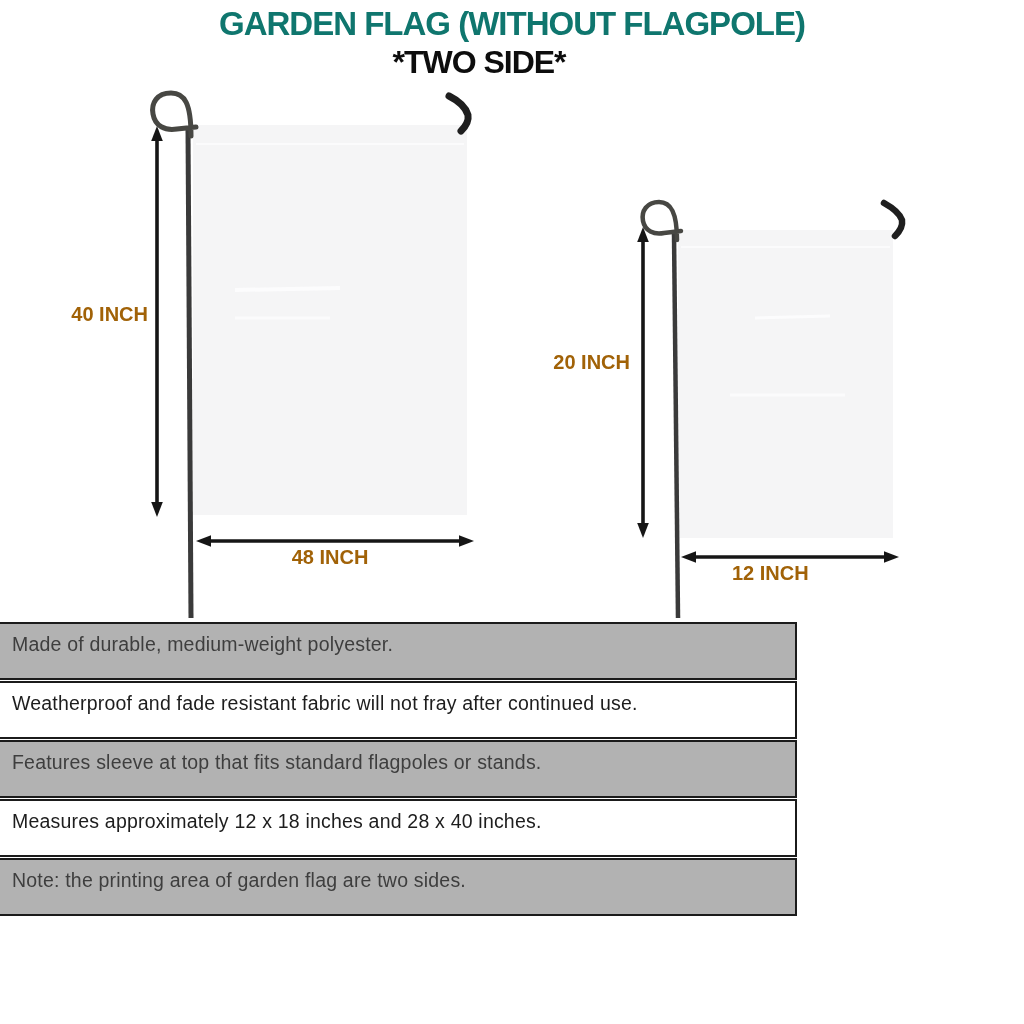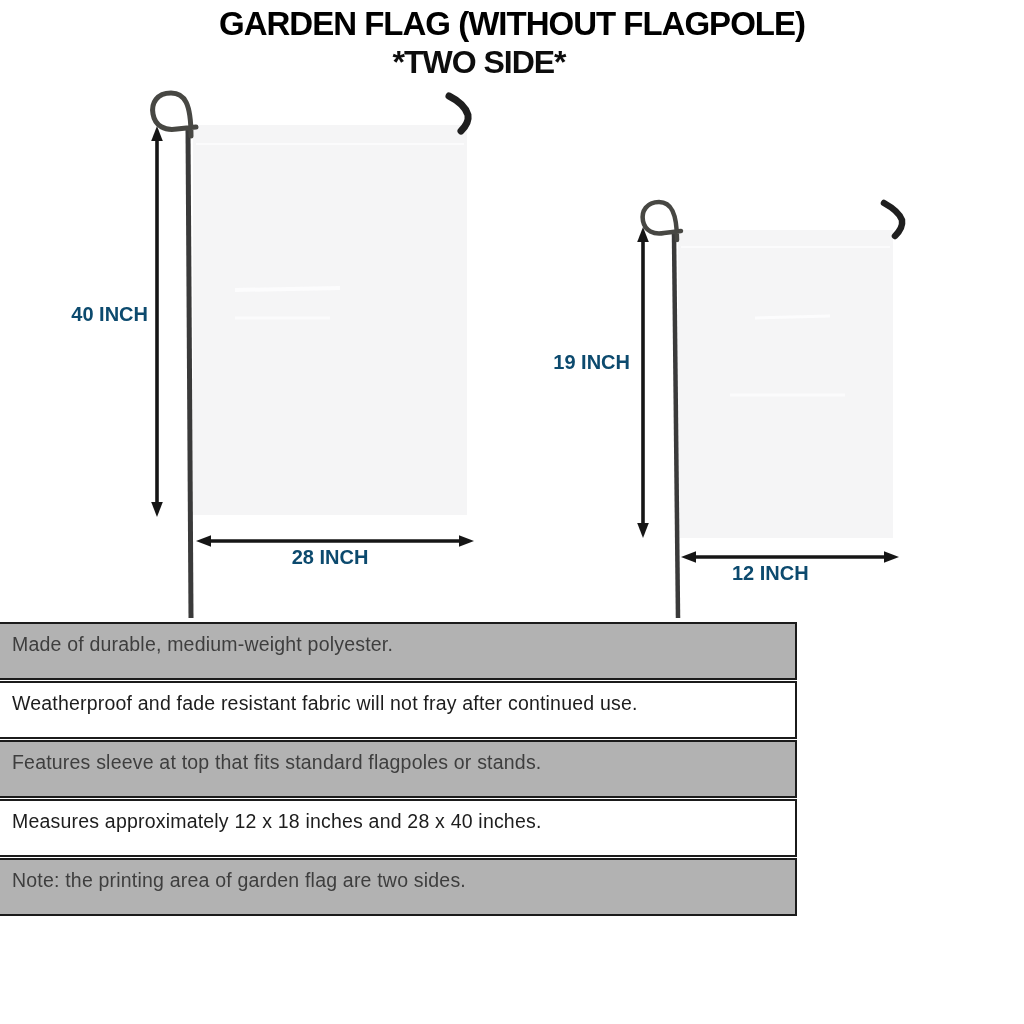--- a/index.html
+++ b/index.html
@@ -3,31 +3,31 @@
 <meta charset="utf-8">
 <style>
   html,body{margin:0;padding:0;background:#ffffff;}
   .canvas{
     position:relative;width:1024px;height:1024px;overflow:hidden;
     background:#ffffff;font-family:"Liberation Sans",sans-serif;color:#111;
   }
   
   .header{position:absolute;top:4px;left:0;width:1024px;text-align:center;}
   .title-line1{
-    font-size:33px;font-weight:bold;letter-spacing:-1px;color:#000000;
+    font-size:33px;font-weight:bold;letter-spacing:-1px;color:#0f766e;
     line-height:40px;white-space:nowrap;
   }
   .title-line2{
     font-size:32px;font-weight:bold;letter-spacing:-1px;color:#0d0d0d;
     line-height:36px;transform:translateX(-33px);white-space:nowrap;
   }
   
   .diagram{position:absolute;left:0;top:0;width:1024px;height:1024px;}
   .dim-label{
-    position:absolute;font-size:20px;font-weight:bold;color:#0c4a6e;
+    position:absolute;font-size:20px;font-weight:bold;color:#a16207;
     white-space:nowrap;letter-spacing:0px;
   }
   .label-40{left:64px;top:303px;width:84px;text-align:right;}
   .label-28{left:270px;top:546px;width:120px;text-align:center;}
   .label-18{left:550px;top:351px;width:80px;text-align:right;}
   .label-12{left:732px;top:562px;width:120px;text-align:left;}
   
   .spec-table{position:absolute;left:-14px;top:622px;width:811px;}
   .spec-row{
     box-sizing:border-box;height:58px;margin-bottom:1px;
@@ -94,22 +94,22 @@
 
       <g fill="#161616">
         <line x1="693" y1="557" x2="887" y2="557" stroke="#161616" stroke-width="3.6"></line>
         <polygon points="681,557 696,551.2 696,562.8"></polygon>
         <polygon points="899,557 884,551.2 884,562.8"></polygon>
       </g>
     </g>
   </svg>
 
   <div class="dim-label label-40">40 INCH</div>
-  <div class="dim-label label-28">28 INCH</div>
-  <div class="dim-label label-18">19 INCH</div>
+  <div class="dim-label label-28">48 INCH</div>
+  <div class="dim-label label-18">20 INCH</div>
   <div class="dim-label label-12">12 INCH</div>
 
   <div class="spec-table">
     <div class="spec-row shaded">Made of durable, medium-weight polyester.</div>
     <div class="spec-row plain">Weatherproof and fade resistant fabric will not fray after continued use.</div>
     <div class="spec-row shaded">Features sleeve at top that fits standard flagpoles or stands.</div>
     <div class="spec-row plain">Measures approximately 12 x 18 inches and 28 x 40 inches.</div>
     <div class="spec-row shaded">Note: the printing area of garden flag are two sides.</div>
   </div>
 

